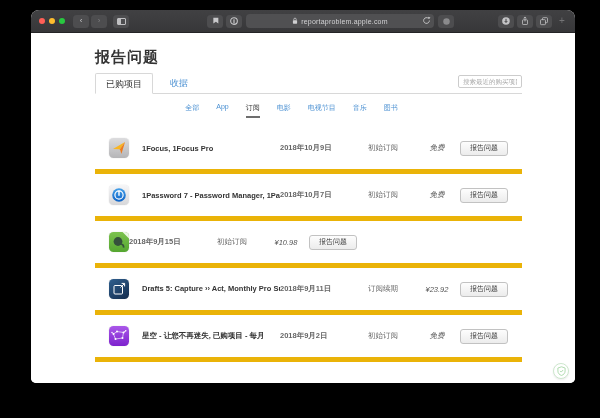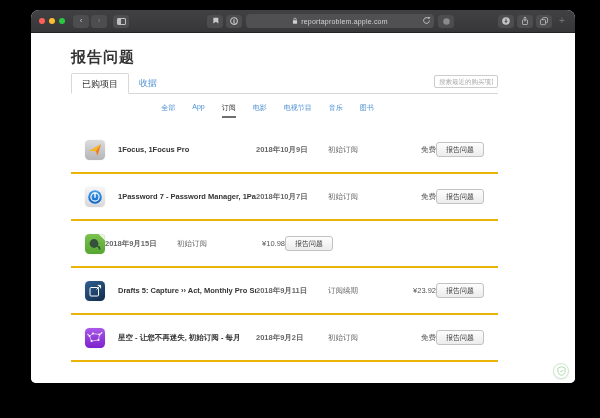--- a/index.html
+++ b/index.html
@@ -31,54 +31,54 @@
     gap:3px; position:relative; }
   .url { font-size:7px; color:#d2d2d4; letter-spacing:.2px; }
   .refresh { position:absolute; right:3px; top:2px; }
   .ext3 { margin-left:4px; width:14px; }
   .rightgrp { display:flex; gap:3px; margin-left:44px; }
   .newtab { margin-left:5px; background:none; min-width:10px; color:#747476; font-size:10px; }
 
   
   .content { position:absolute; top:23px; left:0; right:0; bottom:0;
     background:#fff; border-radius:0 0 5px 5px; overflow:hidden; }
-  .container { margin-left:40px; width:427px; position:relative; }
+  .container { margin-left:64px; width:427px; position:relative; }
   h1 { margin-top:15px; font-size:15px; font-weight:600; color:#333; letter-spacing:1px; }
 
   .tabbar { margin-top:6px; display:flex; align-items:stretch; height:21px;
-    border-bottom:1px solid #d8d8d8; position:relative; }
+    border-bottom:1px solid #d8d8d8; position:relative;gap:7px; }
   .tab { padding:0 10px; font-size:9px; line-height:20px; cursor:default; }
   .tab.active { color:#333; background:#fff; border:1px solid #d8d8d8;
     border-bottom:1px solid #fff; margin-bottom:-1px; border-radius:2px 2px 0 0; }
   .tab.link { color:#4a90d2; }
   .search { position:absolute; right:0; top:2px; width:64px; height:13px;
     border:1px solid #ccc; border-radius:2px; font-size:6.5px; padding:0 4px;
     color:#555; outline:none; font-family:inherit; }
   .search::placeholder { color:#aaa; }
 
   .filters { margin-top:9px; display:flex; justify-content:center; gap:17px;
     font-size:7px; padding-right:34px; }
   .filter { color:#4a90d2; padding-bottom:3px; }
   .filter.sel { color:#333; border-bottom:2px solid #6e6e6e; }
 
   .list { margin-top:9px; }
   .row { height:47px; display:flex; align-items:center; padding-left:14px;
-    border-bottom:2px solid #eab308; }
+    border-bottom:5px solid #eab308; }
   .appicon { width:20px; height:20px; border-radius:4.5px; flex:none;
     box-shadow:0 0 1px rgba(0,0,0,.25); overflow:hidden; }
   .ic-1focus   { background:linear-gradient(#dcdcde,#b5b5b7); }
   .ic-1pass    { background:linear-gradient(#f6f6f8,#d7d7d9); }
   .ic-evernote { background:linear-gradient(#7cc24e,#55a630); }
   .ic-drafts   { background:linear-gradient(145deg,#30608f,#132b4d); }
   .ic-nightsky { background:linear-gradient(#aa58e9,#7d22cd); }
   .rtitle { margin-left:13px; flex:1; font-size:7.5px; font-weight:bold; color:#333;
     white-space:nowrap; overflow:hidden; padding-right:6px; }
   .rdate { width:72px; font-size:7.5px; color:#666; flex:none;font-weight:bold; }
-  .rtype { width:62px; font-size:7.5px; color:#666; flex:none; }
-  .rprice { width:46px; font-size:7.5px; color:#555; flex:none; text-align:right; }
+  .rtype { width:62px; font-size:7.5px; color:#666; flex:none;text-align:center; }
+  .rprice { width:46px; font-size:7.5px; color:#555; flex:none; text-align:center;font-style:italic; }
   .rbtn { width:48px; height:15px; margin-right:14px; flex:none; font-size:7px;
     font-family:inherit; color:#333; background:linear-gradient(#fdfdfd,#ececec);
     border:1px solid #c2c2c2; border-radius:3px; }
 
   .footer { margin-top:8px; text-align:center; font-size:7.5px; color:#666; }
   .footer a { color:#4a90d2; text-decoration:none; }
 
   .assist-badge { position:absolute; right:6px; bottom:4px; width:16px; height:16px;
     border-radius:50%; background:#fff; border:1px solid #cde7cd;
     display:flex; align-items:center; justify-content:center;
@@ -246,21 +246,21 @@
                 <circle cx="4.5" cy="8" r="1"></circle>
                   <circle cx="8" cy="5.5" r="1"></circle>
                 <circle cx="14.5" cy="6.5" r="1"></circle>
                   <circle cx="13.5" cy="12" r="1"></circle>
                 <circle cx="6.5" cy="13" r="1"></circle>
                   <circle cx="3" cy="6.5" r="0.7"></circle>
                 <circle cx="16.8" cy="4.8" r="0.7"></circle>
               </g>
             </svg>
           </div>
-          <div class="rtitle">星空 - 让您不再迷失, 初始订阅 - 每月</div>
+          <div class="rtitle">星空 - 让您不再迷失, 已购项目 - 每月</div>
           <div class="rdate">2018年9月2日</div>
           <div class="rtype">初始订阅</div>
           <div class="rprice">免费</div>
           <button class="rbtn">报告问题</button>
         </div>
 
       </div>
 
 
     </div>

